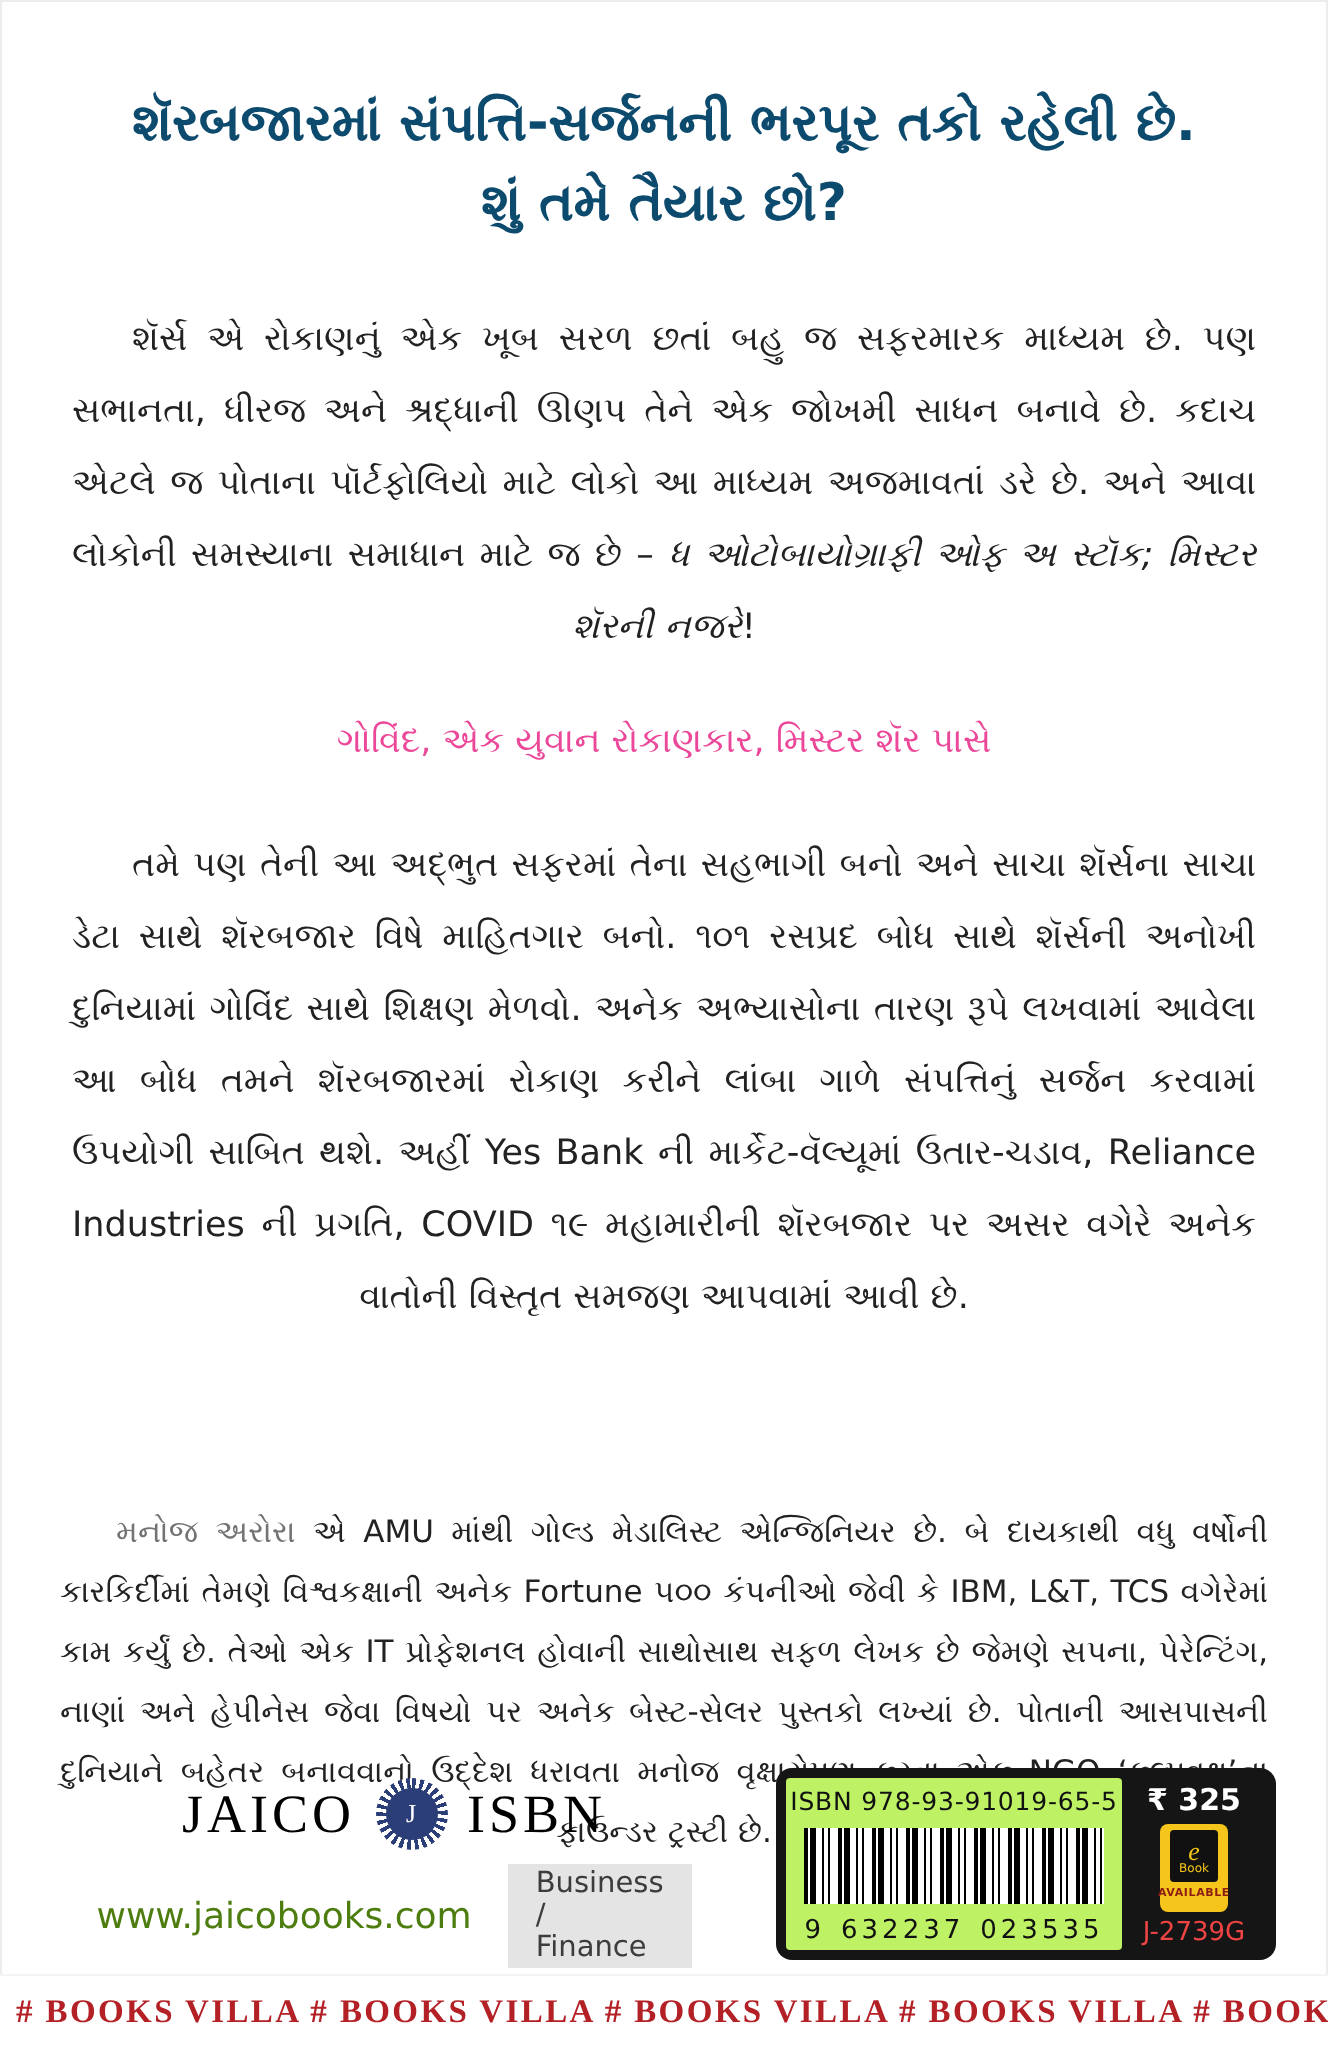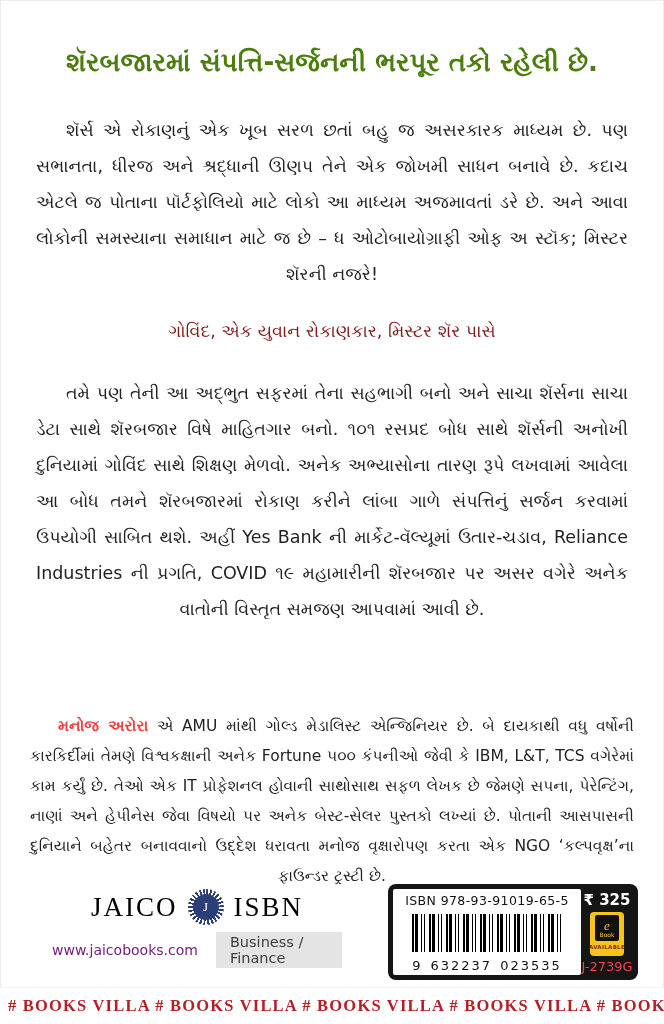--- a/index.html
+++ b/index.html
@@ -5,68 +5,68 @@
   html,body{margin:0;padding:0;background:#888;}
   .page{
     width:664px;height:1024px;position:relative;background:#ffffff;
     margin:0 auto;overflow:hidden;
     font-family:"DejaVu Sans", sans-serif;color:#1d1d1d;
     box-shadow:inset 0 0 0 1px #ececec;
   }
   
   .headline{
     margin:42px 30px 0 30px;text-align:center;
-    color:#4d7c0f;font-weight:bold;font-size:26px;line-height:40px;
+    color:#0c4a6e;font-weight:bold;font-size:26px;line-height:40px;
   }
   
   .para{
     margin:26px 36px 0 36px;font-size:17.5px;line-height:36px;
     text-align:justify;text-align-last:center;text-indent:30px;color:#222222;
   }
   .para.first{margin-top:30px;}
-  .book-title-it{}
+  .book-title-it{font-style:italic;}
   .centered-para{
     margin:22px 36px 0 36px;font-size:17.5px;line-height:35px;
-    text-align:center;color:#7f1d1d;
+    text-align:center;color:#ec4899;
   }
   
   .bio{
     margin:84px 30px 0 30px;font-size:15.5px;line-height:30px;
     text-align:justify;text-align-last:center;text-indent:28px;color:#222222;
   }
-  .bio .author-name{color:#ef4444;font-weight:bold;}
+  .bio .author-name{color:#737373;font-weight:normal;}
   
   .logo-block{position:absolute;left:52px;top:888px;width:290px;}
   .logo-row{display:flex;align-items:center;justify-content:center;gap:10px;}
   .logo-word{
     font-family:"Liberation Serif", serif;color:#000000;
     font-size:27px;letter-spacing:2px;line-height:38px;
   }
   .emblem{
     width:36px;height:36px;border-radius:50%;position:relative;flex:0 0 auto;
     background:repeating-conic-gradient(#2c3e78 0deg 7deg, #ffffff 7deg 14deg);
   }
   .emblem-inner{
     position:absolute;left:5px;top:5px;width:26px;height:26px;border-radius:50%;
     background:#2c3e78;color:#ffffff;display:flex;align-items:center;justify-content:center;
     font-family:"Liberation Serif", serif;font-size:13px;
   }
   .logo-sub{display:flex;align-items:center;justify-content:center;gap:18px;margin-top:6px;}
-  .website{font-size:14px;color:#701a75;}
+  .website{font-size:18px;color:#4d7c0f;}
   .category{
     font-size:14.5px;color:#3c3c3c;background:#e4e4e4;padding:2px 14px;
   }
   
   .barcode-panel{
     position:absolute;left:388px;top:884px;width:250px;height:96px;
     background:#151515;border-radius:8px;padding:5px;box-sizing:border-box;
     display:flex;gap:0;
   }
   .barcode-white{
-    background:#ffffff;width:188px;height:86px;border-radius:2px;
+    background:#bef264;width:168px;height:86px;border-radius:2px;
     display:flex;flex-direction:column;align-items:center;justify-content:space-between;
     padding:4px 4px 2px 4px;box-sizing:border-box;
   }
   .isbn-label{font-size:12.5px;color:#111;letter-spacing:.4px;white-space:nowrap;}
   .bars{
     width:150px;height:38px;
     background:repeating-linear-gradient(90deg,#000 0 2px,#fff 2px 3px,#000 3px 6px,#fff 6px 9px,#000 9px 10px,#fff 10px 12px,#000 12px 13px,#fff 13px 17px);
   }
   .digits{font-size:13px;color:#111;letter-spacing:2px;white-space:nowrap;display:flex;gap:8px;}
   .barcode-right{
@@ -96,23 +96,24 @@
     padding-left:8px;border-top:1px solid #f4f4f4;
   }
 </style>
 </head>
 <body>
 
 <div class="page">
 
   <div class="headline">
     <div>શૅરબજારમાં સંપત્તિ-સર્જનની ભરપૂર તકો રહેલી છે.</div>
+    <div>શું તમે તૈયાર છો?</div>
   </div>
 
-  <p class="para first"><span>શૅર્સ એ રોકાણનું એક ખૂબ સરળ છતાં બહુ જ અસરકારક માધ્યમ છે. પણ સભાનતા, ધીરજ અને શ્રદ્ધાની ઊણપ તેને એક જોખમી સાધન બનાવે છે. કદાચ એટલે જ પોતાના પૉર્ટફોલિયો માટે લોકો આ માધ્યમ અજમાવતાં ડરે છે. અને આવા લોકોની સમસ્યાના સમાધાન માટે જ છે – </span><span class="book-title-it">ધ ઓટોબાયોગ્રાફી ઓફ અ સ્ટૉક; મિસ્ટર શૅરની નજરે</span><span>!</span></p>
+  <p class="para first"><span>શૅર્સ એ રોકાણનું એક ખૂબ સરળ છતાં બહુ જ સફરમારક માધ્યમ છે. પણ સભાનતા, ધીરજ અને શ્રદ્ધાની ઊણપ તેને એક જોખમી સાધન બનાવે છે. કદાચ એટલે જ પોતાના પૉર્ટફોલિયો માટે લોકો આ માધ્યમ અજમાવતાં ડરે છે. અને આવા લોકોની સમસ્યાના સમાધાન માટે જ છે – </span><span class="book-title-it">ધ ઓટોબાયોગ્રાફી ઓફ અ સ્ટૉક; મિસ્ટર શૅરની નજરે</span><span>!</span></p>
 
   <div class="centered-para">
     <div>ગોવિંદ, એક યુવાન રોકાણકાર, મિસ્ટર શૅર પાસે</div>
   </div>
 
   <p class="para">તમે પણ તેની આ અદ્ભુત સફરમાં તેના સહભાગી બનો અને સાચા શૅર્સના સાચા ડેટા સાથે શૅરબજાર વિષે માહિતગાર બનો. ૧૦૧ રસપ્રદ બોધ સાથે શૅર્સની અનોખી દુનિયામાં ગોવિંદ સાથે શિક્ષણ મેળવો. અનેક અભ્યાસોના તારણ રૂપે લખવામાં આવેલા આ બોધ તમને શૅરબજારમાં રોકાણ કરીને લાંબા ગાળે સંપત્તિનું સર્જન કરવામાં ઉપયોગી સાબિત થશે. અહીં Yes Bank ની માર્કેટ-વૅલ્યૂમાં ઉતાર-ચડાવ, Reliance Industries ની પ્રગતિ, COVID ૧૯ મહામારીની શૅરબજાર પર અસર વગેરે અનેક વાતોની વિસ્તૃત સમજણ આપવામાં આવી છે.</p>
 
   <p class="bio"><span class="author-name">મનોજ અરોરા</span><span> એ AMU માંથી ગોલ્ડ મેડાલિસ્ટ એન્જિનિયર છે. બે દાયકાથી વધુ વર્ષોની કારકિર્દીમાં તેમણે વિશ્વકક્ષાની અનેક Fortune ૫૦૦ કંપનીઓ જેવી કે IBM, L&amp;T, TCS વગેરેમાં કામ કર્યું છે. તેઓ એક IT પ્રોફેશનલ હોવાની સાથોસાથ સફળ લેખક છે જેમણે સપના, પેરેન્ટિંગ, નાણાં અને હેપીનેસ જેવા વિષયો પર અનેક બેસ્ટ-સેલર પુસ્તકો લખ્યાં છે. પોતાની આસપાસની દુનિયાને બહેતર બનાવવાનો ઉદ્દેશ ધરાવતા મનોજ વૃક્ષારોપણ કરતા એક NGO ‘કલ્પવૃક્ષ’ના ફાઉન્ડર ટ્રસ્ટી છે.</span></p>
 
   <div class="logo-block">

